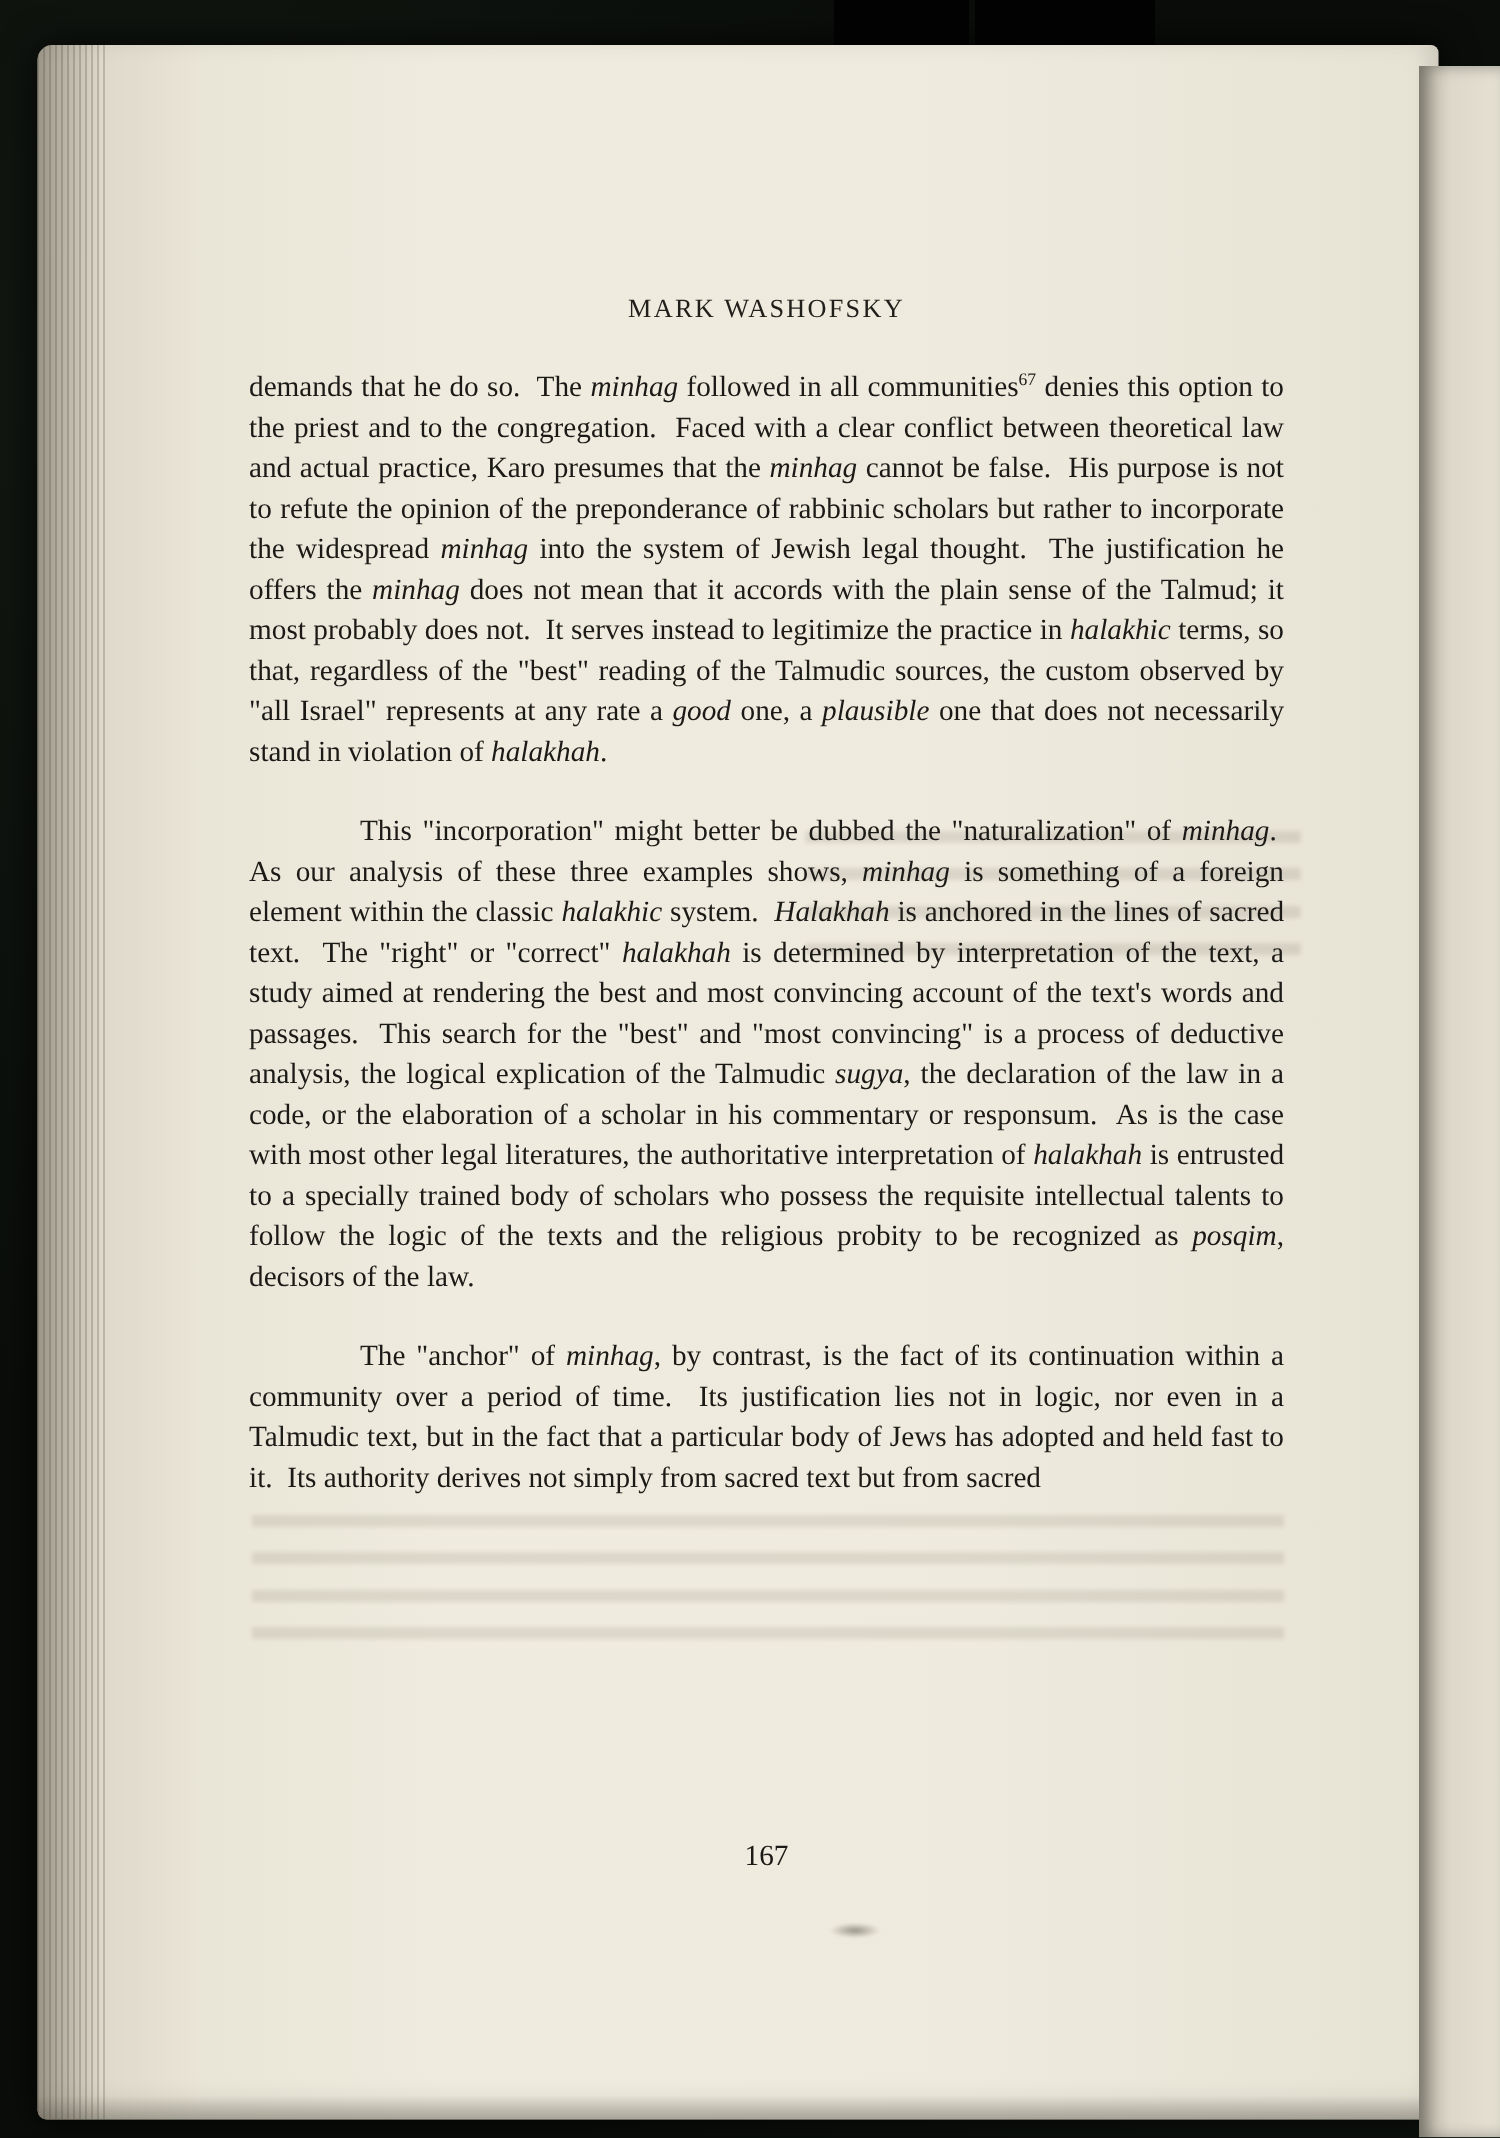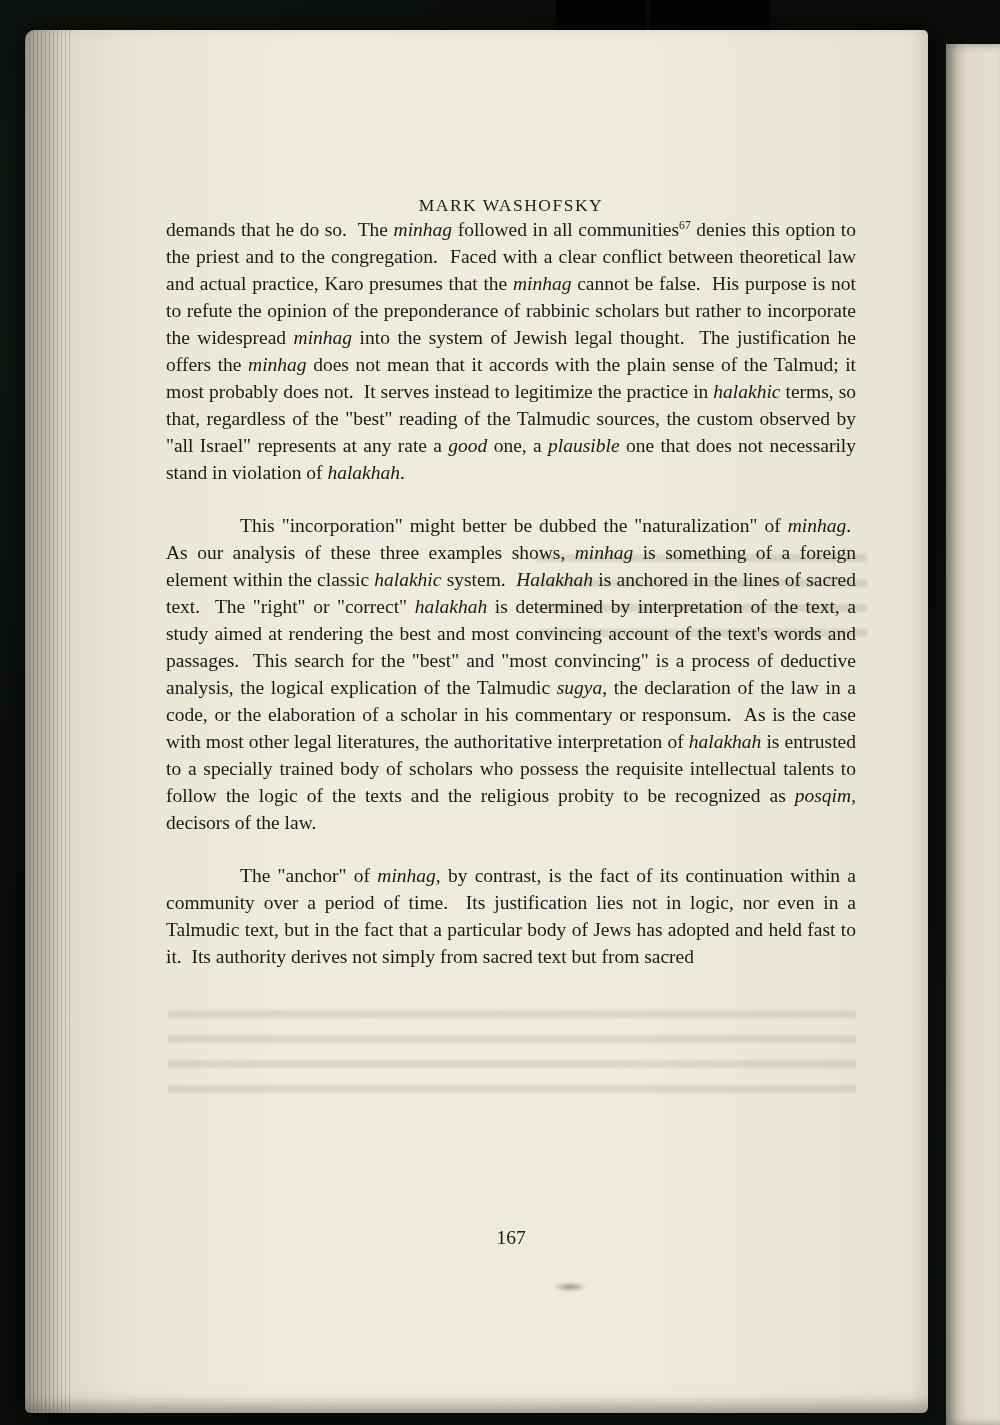--- a/index.html
+++ b/index.html
@@ -24,20 +24,21 @@
   .book-page {
     position: absolute; left: 25px; top: 30px; width: 903px; height: 1383px;
     background: linear-gradient(90deg,
       #c6c1b2 0px, #ddd8c9 35px, #e9e5d7 110px,
       #efebde 280px, #eeeadd 620px, #e6e2d4 100%);
     border-radius: 10px 5px 6px 6px;
     box-shadow:
       0 0 24px rgba(0,0,0,0.85),
       inset 0 -12px 18px rgba(0,0,0,0.10),
       inset -8px 0 16px rgba(0,0,0,0.06);
+    padding-left: 31px;
   }
   .page-edge-left {
     position: absolute; left: 0; top: 0; bottom: 0; width: 46px;
     border-radius: 10px 0 0 6px;
     background:
       repeating-linear-gradient(90deg, rgba(60,55,45,0.22) 0 1px, rgba(0,0,0,0) 1px 4px),
       linear-gradient(90deg, rgba(115,110,96,0.45), rgba(0,0,0,0) 92%);
   }
   .page-edge-bottom {
     position: absolute; left: 0; right: 0; bottom: 0; height: 16px;
@@ -63,21 +64,21 @@
   }
 
   .content {
     position: absolute; left: 141px; top: 0; width: 690px; height: 100%;
     color: #1b1a16; z-index: 2;
   }
   .running-head {
     margin-top: 165px; text-align: center;
     font-size: 17.5px; letter-spacing: 1.5px; color: #201f1a;
   }
-  .body-text { }
+  .body-text { margin-top: 29px; }
   .para {
     margin: 0 0 26px 0; text-align: justify;
     font-size: 19.5px; line-height: 27px; hyphens: none;
   }
   .para.indent { text-indent: 74px; }
   .it { font-style: italic; }
   sup { font-size: 0.6em; vertical-align: super; line-height: 0; }
   .page-number {
     position: absolute; top: 1197px; left: 0; width: 100%;
     text-align: center; font-size: 19.5px; color: #1b1a16;

